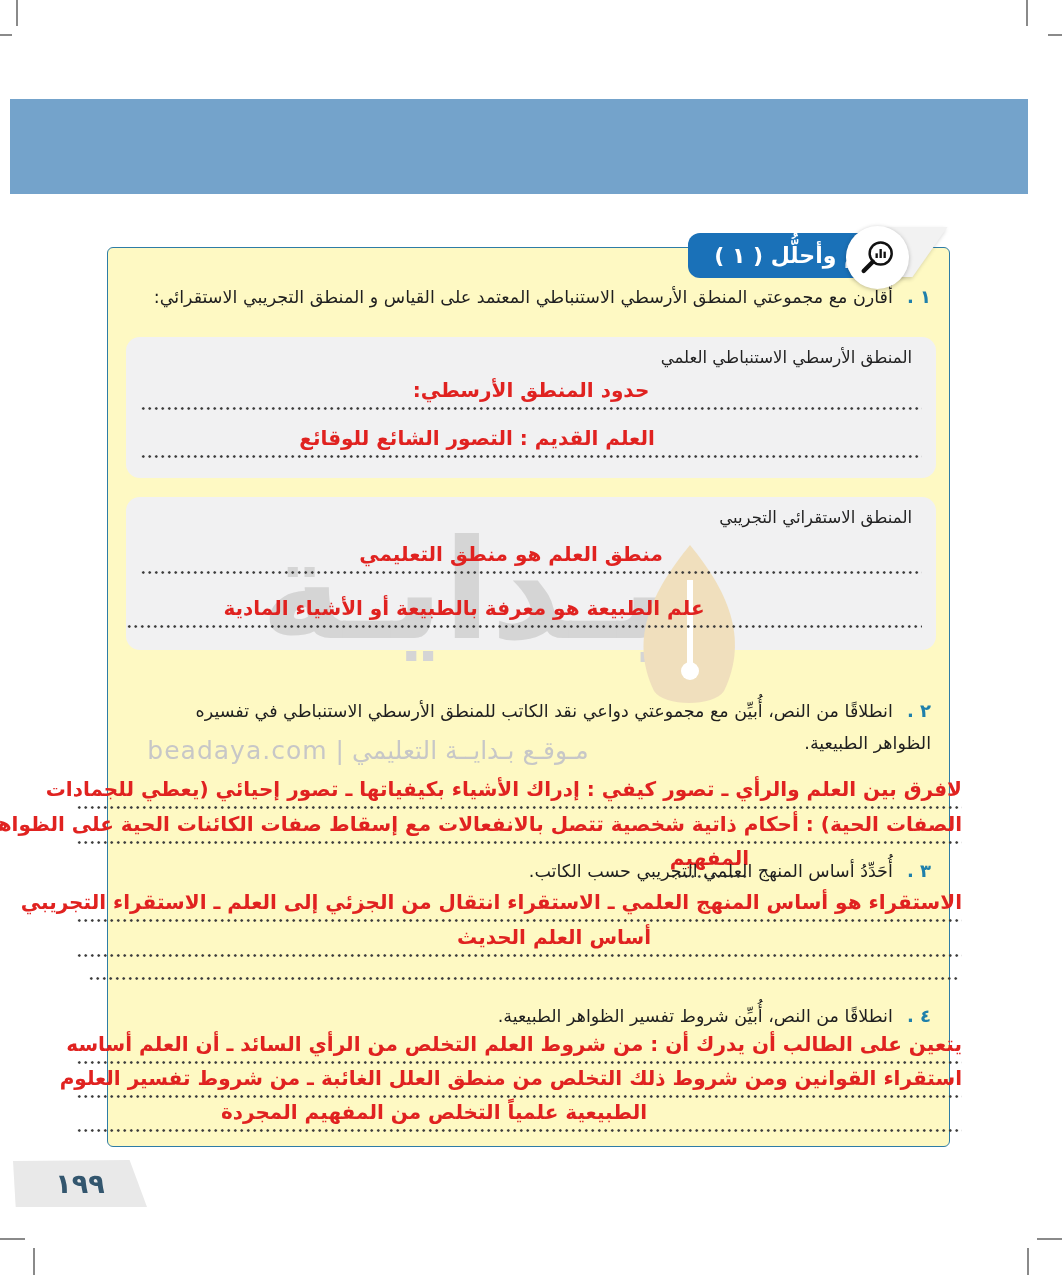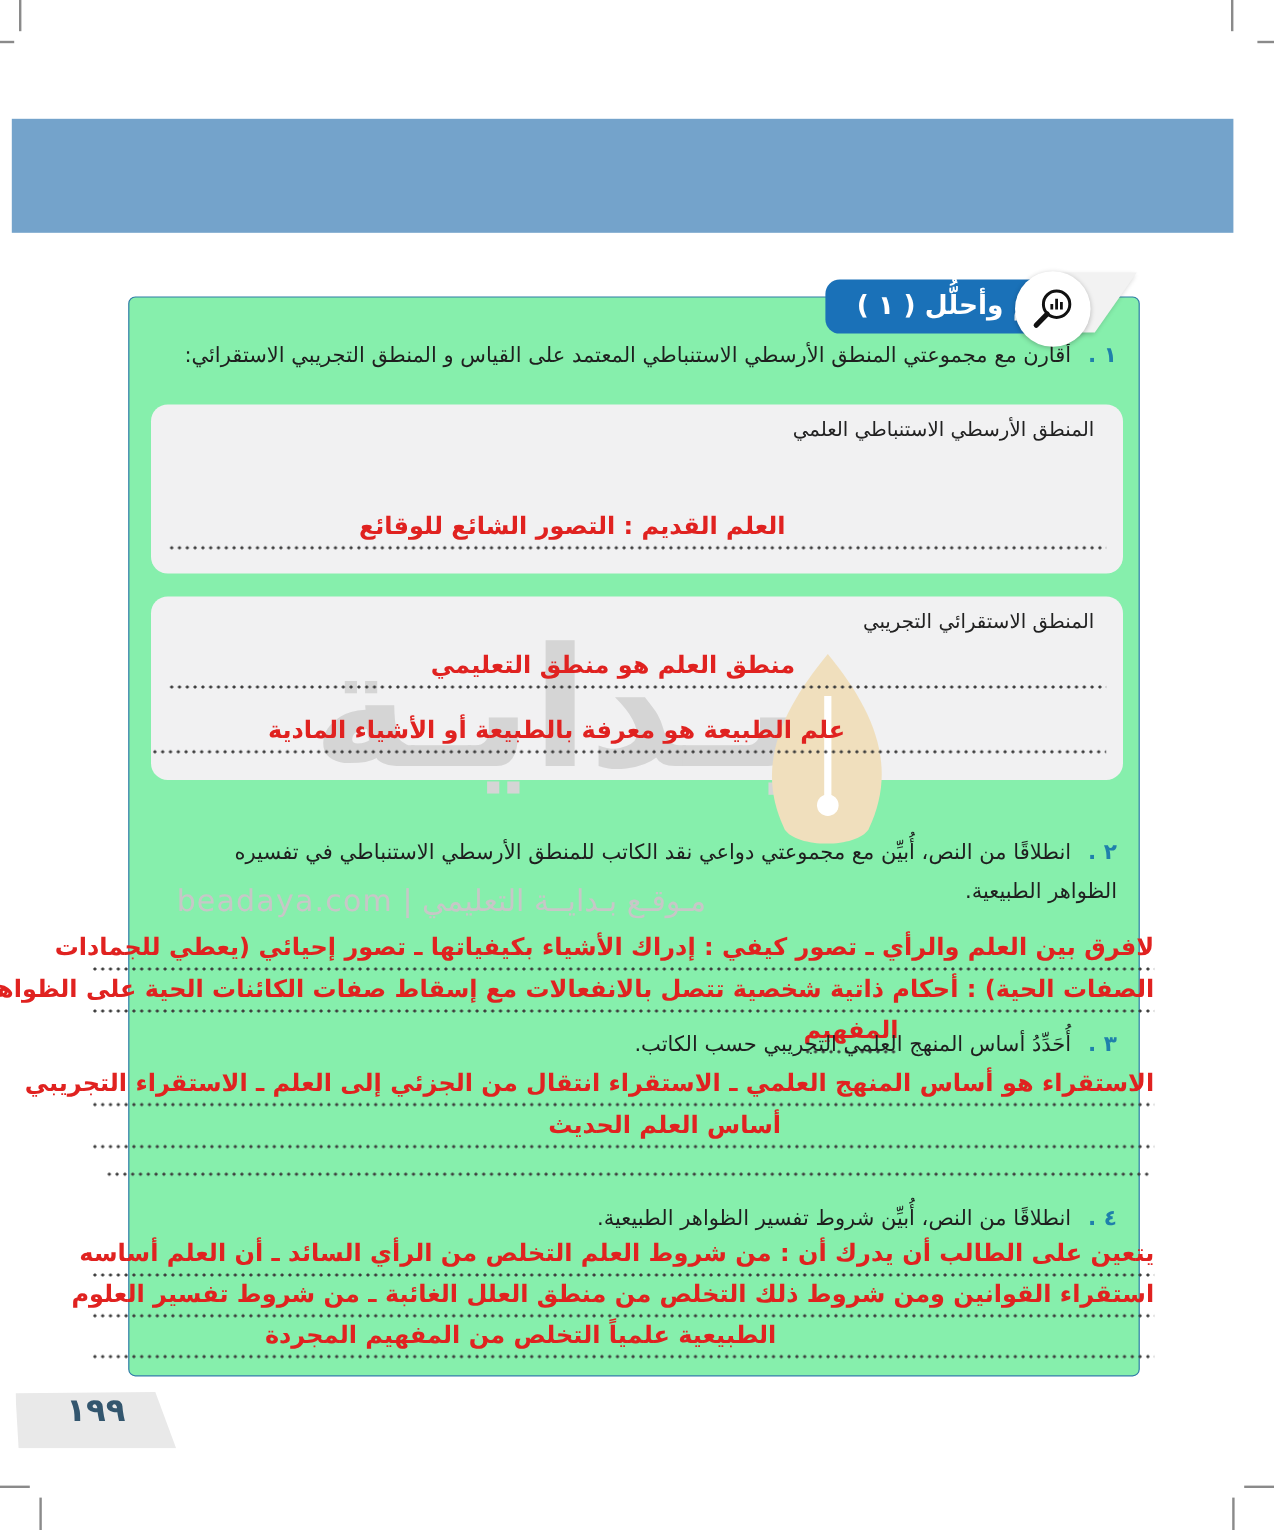--- a/index.html
+++ b/index.html
@@ -23,36 +23,36 @@
   .badge-circle{position:absolute;left:158px;top:0;width:63px;height:63px;border-radius:50%;
     background:#ffffff;box-shadow:0 1px 4px rgba(0,0,0,.25);display:flex;align-items:center;justify-content:center;}
   
   .wm{position:absolute;z-index:1;}
   .wm-logo{left:150px;top:510px;width:630px;font-size:138px;font-weight:bold;color:#d5d5d5;
     text-align:center;white-space:nowrap;}
   .wm-nib{left:628px;top:545px;}
   .wm-site{left:78px;top:704px;width:580px;font-size:25px;color:#c7c7c7;direction:rtl;
     text-align:center;letter-spacing:1px;white-space:nowrap;margin-top:32px;}
   
-  .sheet{position:absolute;left:107px;top:247px;width:841px;height:898px;background:#86efac;
+  .sheet{position:absolute;left:107px;top:247px;width:841px;height:898px;background:#fef9c3;
     border:1.5px solid #2e7ca6;border-radius:6px;}
   .row{position:absolute;z-index:2;}
   .q-num{color:#1f80ab;font-weight:bold;font-size:18px;margin-left:9px;white-space:nowrap;}
   .q-text{color:#1f1f1f;font-size:17.5px;line-height:1.8;}
   .graybox{position:absolute;right:13px;left:18px;background:#f1f1f2;border-radius:14px;z-index:0;}
   .gb-title{position:absolute;top:11px;right:24px;font-size:16.5px;color:#222;}
   .gb-ans{position:absolute;left:14px;right:14px;text-align:center;}
   .red{color:#e02220;font-weight:bold;font-size:20px;white-space:nowrap;}
   .dots{background-image:radial-gradient(circle,#3c3c3c 1.15px,rgba(0,0,0,0) 1.45px);
     background-size:6.5px 5px;background-repeat:repeat-x;background-position:left bottom;
     padding-bottom:9px;}
   .full{left:-32px;width:886px;text-align:center;}
   
   .pagenum{position:absolute;left:13px;top:1160px;width:134px;height:47px;background:#e9e9e9;
-    clip-path:polygon(0 2%,87% 0,100% 100%,2% 100%);display:flex;justify-content:center;
+    clip-path:polygon(0 2%,87% 0,100% 100%,2% 100%);display:flex;align-items:center;justify-content:center;
     color:#33566e;font-weight:bold;font-size:27px;}
 </style>
 </head>
 <body>
 
 <div class="cmark" style="left:16px;top:0;width:2px;height:26px;"></div>
 <div class="cmark" style="left:0;top:34px;width:12px;height:2px;"></div>
 <div class="cmark" style="left:1026px;top:0;width:2px;height:26px;"></div>
 <div class="cmark" style="right:0;top:34px;width:14px;height:2px;"></div>
 <div class="cmark" style="left:0;top:1238px;width:25px;height:2px;"></div>
@@ -81,20 +81,21 @@
 <div class="sheet">
 
   <div class="row" style="top:34px;right:18px;left:40px;">
     <span class="q-num">١ .</span>
     <span class="q-text">أقارن مع مجموعتي المنطق الأرسطي الاستنباطي المعتمد على القياس و المنطق التجريبي الاستقرائي:</span>
   </div>
 
   <div class="graybox" style="top:89px;height:141px;">
     <div class="gb-title">المنطق الأرسطي الاستنباطي العلمي</div>
   </div>
+  <div class="row gb-ans red dots" style="top:130px;right:27px;left:32px;">حدود المنطق الأرسطي:</div>
   <div class="row gb-ans red dots" style="top:178px;right:27px;left:32px;padding-right:108px;">العلم القديم : التصور الشائع للوقائع</div>
 
   <div class="graybox" style="top:249px;height:153px;">
     <div class="gb-title">المنطق الاستقرائي التجريبي</div>
   </div>
   <div class="row gb-ans red dots" style="top:294px;right:27px;left:32px;padding-right:40px;">منطق العلم هو منطق التعليمي</div>
   <div class="row gb-ans red dots" style="top:348px;right:27px;left:18px;padding-right:120px;text-align:center;">علم الطبيعة هو معرفة بالطبيعة أو الأشياء المادية</div>
 
   <div class="row" style="top:428px;right:18px;left:80px;margin-top:20px;">
     <span class="q-num">٢ .</span>

